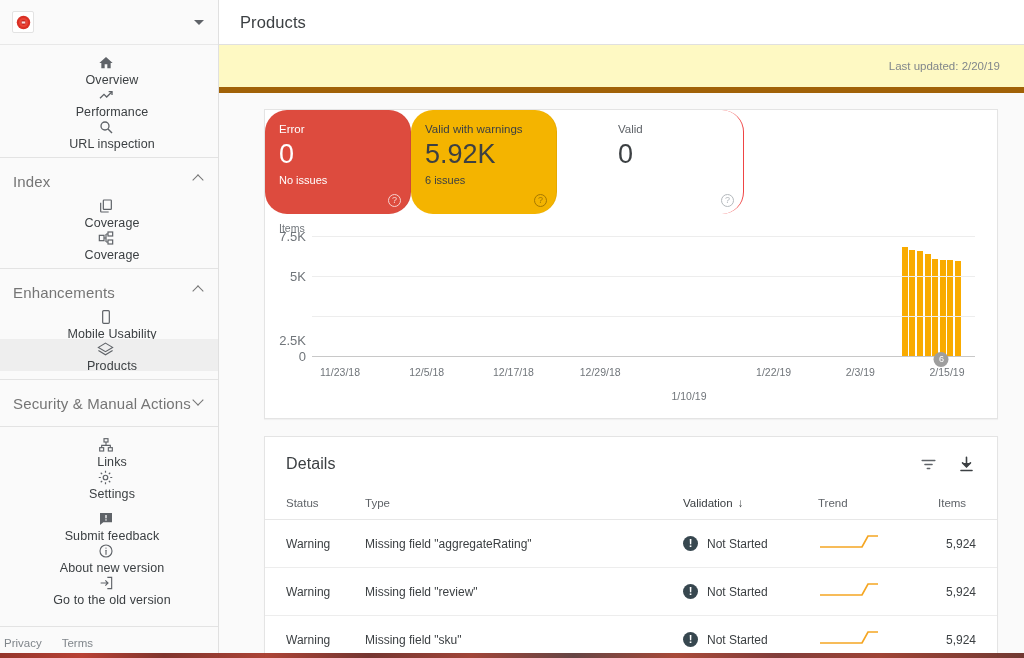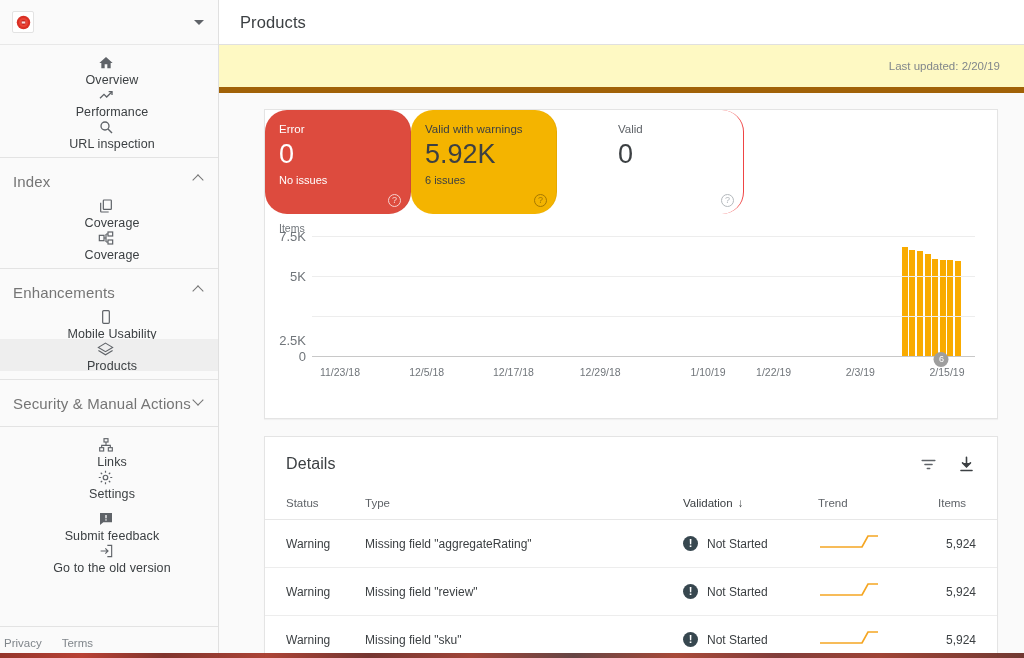--- a/index.html
+++ b/index.html
@@ -395,20 +395,30 @@
         <span class="ico">
           <svg width="16" height="16" viewBox="0 0 24 24" fill="#5f6368">
             <path d="M3 3h18v14H8l-5 4z"></path>
             <rect x="11" y="6" width="2" height="5" fill="#fafafa"></rect>
             <rect x="11" y="12.4" width="2" height="2" fill="#fafafa"></rect>
           </svg>
         </span>
         <span class="lbl">Submit feedback</span>
       </div>
 
+      <div class="nav-item">
+        <span class="ico">
+          <svg width="16" height="16" viewBox="0 0 24 24" fill="none" stroke="#5f6368" stroke-width="1.7">
+            <circle cx="12" cy="12" r="9"></circle>
+            <path d="M12 11v6" stroke-linecap="round"></path>
+            <circle cx="12" cy="7.6" r="1" fill="#5f6368" stroke="none"></circle>
+          </svg>
+        </span>
+        <span class="lbl">About new version</span>
+      </div>
 
       <div class="nav-item">
         <span class="ico">
           <svg width="16" height="16" viewBox="0 0 24 24" fill="none" stroke="#5f6368" stroke-width="1.7">
             <path d="M14 3.5h6.5v17H14"></path>
             <path d="M4 12h11M11 8l4 4-4 4"></path>
           </svg>
         </span>
         <span class="lbl">Go to the old version</span>
       </div>
@@ -477,21 +487,21 @@
                 <div class="gridline" style="top: 40px;"></div>
                 <div class="ytick" style="top: 40px;">5K</div>
                 <div class="gridline" style="top: 0px;"></div>
                 <div class="ytick" style="top: 0px;">7.5K</div>
               </div>
             <div class="xaxis" id="xaxis">
                 <div class="xtick" style="left: 28px;">11/23/18</div>
                 <div class="xtick" style="left: 114.714px;">12/5/18</div>
                 <div class="xtick" style="left: 201.429px;">12/17/18</div>
                 <div class="xtick" style="left: 288.143px;">12/29/18</div>
-                <div class="xtick" style="left: 396px;">1/10/19</div>
+                <div class="xtick" style="left: 377px; margin-top: 24px;">1/10/19</div>
                 <div class="xtick" style="left: 461.571px;">1/22/19</div>
                 <div class="xtick" style="left: 548.286px;">2/3/19</div>
                 <div class="xtick" style="left: 635px;">2/15/19</div>
                 <div class="annot-badge" style="left: 629.4px; top: -14px;">6</div>
               </div>
           </div>
         </div>
       </div>
 
       <div class="card details-card">

